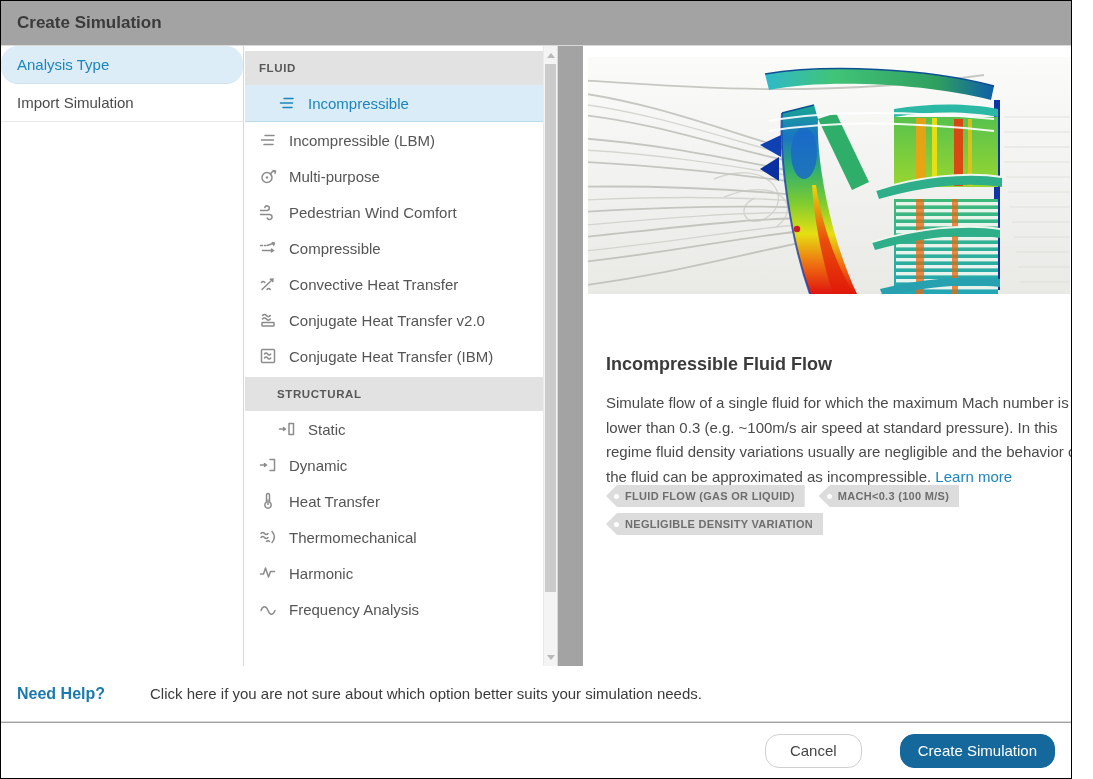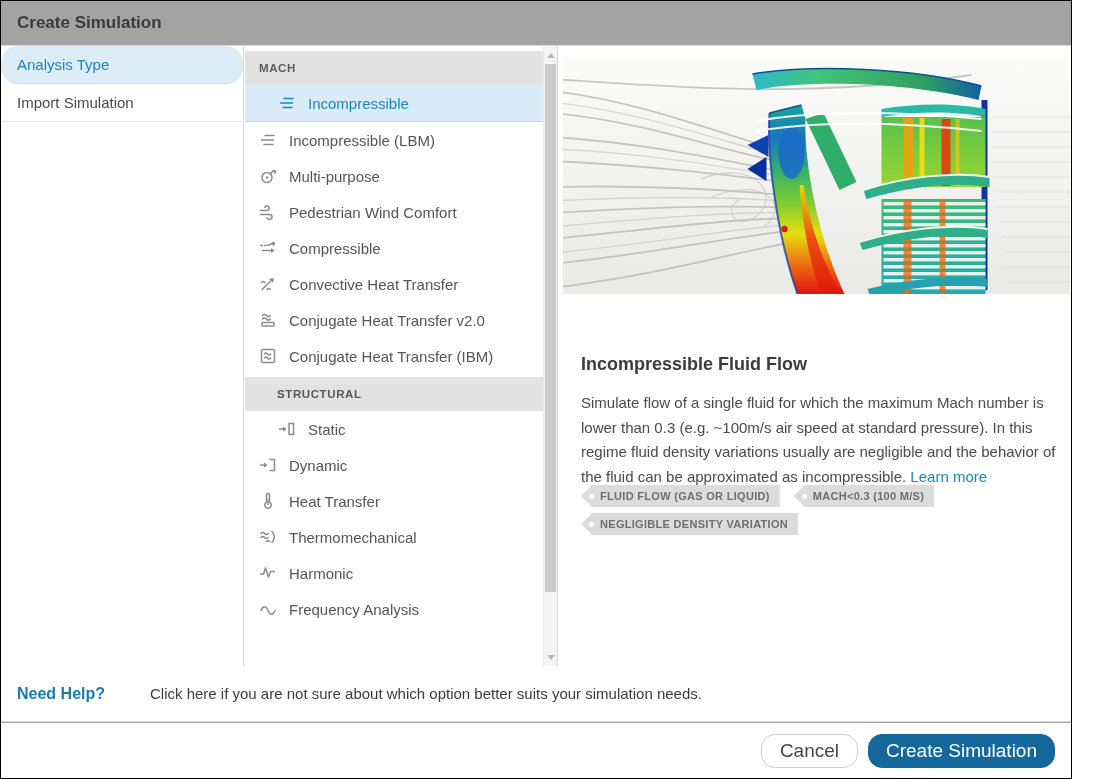--- a/index.html
+++ b/index.html
@@ -79,21 +79,21 @@
   .scrollbar{
     position:absolute; top:0; right:0; width:14px; height:100%;
     background:#f4f4f4; border-left:1px solid #eaeaea;
   }
   .sb-arrow{ position:absolute; left:0; width:14px; height:14px; display:flex; align-items:center; justify-content:center; }
   .sb-arrow.up{ top:2px; } .sb-arrow.down{ bottom:2px; }
   .sb-tri-up{ width:0; height:0; border-left:4px solid transparent; border-right:4px solid transparent; border-bottom:5px solid #b9b9b9; }
   .sb-tri-down{ width:0; height:0; border-left:4px solid transparent; border-right:4px solid transparent; border-top:5px solid #b9b9b9; }
   .sb-thumb{ position:absolute; left:1px; top:18px; width:11px; height:528px; background:#cbcbcb; }
   
-  .detail-col{ position:absolute; top:0; left:557px; right:0; height:100%; background:#fff; overflow:hidden; }
+  .detail-col{ position:absolute; top:0; left:582px; right:0; height:100%; background:#fff; overflow:hidden; }
   .detail-img{ position:absolute; top:11px; left:5px; right:1px; height:237px; overflow:hidden; }
   .detail-img svg{ display:block; width:100%; height:100%; }
   .detail-title{
     position:absolute; top:308px; left:23px; right:24px;
     font-size:18px; font-weight:bold; color:var(--text-dark);
   }
   .detail-desc{
     position:absolute; top:345px; left:23px; width:490px;
     font-size:15px; line-height:24.5px; color:#4a4a4a;
   }
@@ -120,43 +120,44 @@
   }
   .help-title{ margin-left:16px; width:133px; font-size:16px; font-weight:bold; color:#1a7ab0; cursor:pointer; }
   .help-text{ font-size:15px; color:var(--text-dark); }
   
   .footer{
     position:absolute; top:722px; left:0; right:0; bottom:0;
     display:flex; align-items:center; justify-content:flex-end;
     gap:10px; padding-right:16px; background:#fff;
   }
   .btn{
-    height:34px; border-radius:14px; font-size:19px; cursor:pointer;
+    height:34px; border-radius:14px; font-size:15px; cursor:pointer;
     font-family:"Liberation Sans", sans-serif;
+    margin-left:28px;
   }
   .btn-cancel{ width:97px; background:#fff; border:1px solid #cfcfcf; color:#444; }
   .btn-primary{ padding:0 17px; background:var(--btn-blue); border:1px solid var(--btn-blue); color:#fff; }
 </style>
 </head>
 <body>
 
 <div class="dialog">
 
   <div class="dlg-header">Create Simulation</div>
 
   <div class="dlg-body">
 
     <div class="nav-col" id="nav-col">
         <div class="nav-item selected">Analysis Type</div>
         <div class="nav-item">Import Simulation</div>
       </div>
 
     <div class="list-col">
       <div class="list-inner" id="list-inner">
-          <div class="section-header">MACH</div>
+          <div class="section-header">FLUID</div>
           <div class="list-row selected">
             <span class="icn">
               <svg viewBox="0 0 20 20" fill="none" stroke="currentColor" stroke-width="1.5" stroke-linecap="round" stroke-linejoin="round">
                 <path d="M7 5.5h9M3.5 10h12M6 14.5h9"></path>
               </svg>
             </span>
             <span>Incompressible</span>
           </div>
           <div class="list-row">
             <span class="icn">

